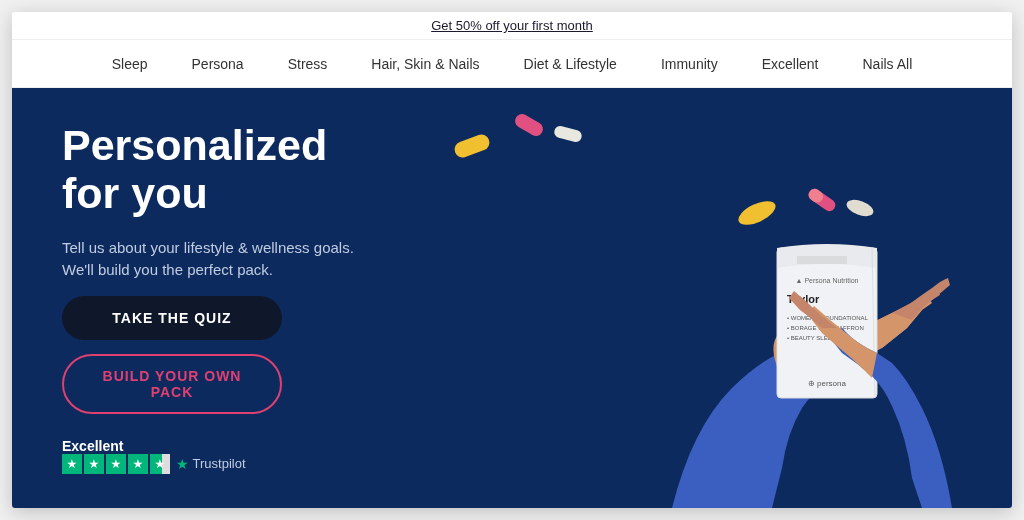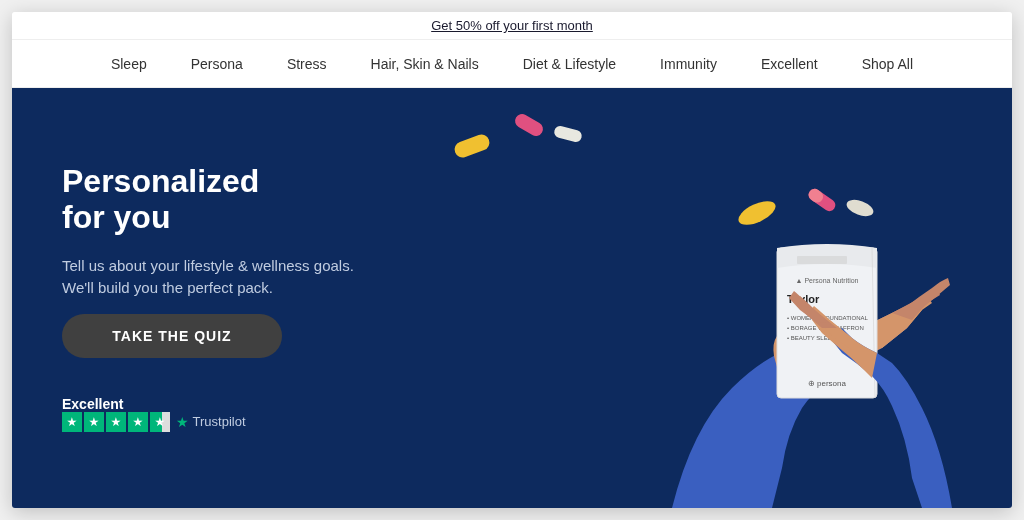--- a/index.html
+++ b/index.html
@@ -67,34 +67,34 @@
     }
     .hero-content {
       padding: 40px 50px;
       display: flex;
       flex-direction: column;
       justify-content: center;
       max-width: 420px;
       z-index: 2;
     }
     .hero-title {
-      font-size: 32px;
+      font-size: 43px;
       font-weight: 800;
       color: #ffffff;
       line-height: 1.1;
       margin-bottom: 20px;
     }
     .hero-subtitle {
       font-size: 15px;
       color: #c0cce0;
       line-height: 1.5;
       margin-bottom: 14px;
     }
     .btn-quiz {
-      background: #404040;
+      background: #0f172a;
       color: #fff;
       border: none;
       border-radius: 50px;
       padding: 14px 36px;
       font-size: 14px;
       font-weight: 700;
       letter-spacing: 1px;
       cursor: pointer;
       margin-bottom: 14px;
       width: 220px;
@@ -220,31 +220,32 @@
   </div>
 
   <nav class="nav-bar">
     <a href="#">Sleep</a>
     <a href="#">Persona</a>
     <a href="#">Stress</a>
     <a href="#">Hair, Skin &amp; Nails</a>
     <a href="#">Diet &amp; Lifestyle</a>
     <a href="#">Immunity</a>
     <a href="#">Excellent</a>
-    <a href="#">Shop All</a>
+    <a href="#">Nails All</a>
   </nav>
 
   <section class="hero">
     <div class="hero-content">
       <h1 class="hero-title">Personalized<br>for you</h1>
       <p class="hero-subtitle">
         <span>Tell us about your lifestyle &amp; wellness goals.</span><br>
         <span>We'll build you the perfect pack.</span>
       </p>
       <button class="btn-quiz">TAKE THE QUIZ</button>
+      <button class="btn-build">BUILD YOUR OWN PACK</button>
       <div class="trustpilot-section">
         <span class="trustpilot-label">Excellent</span>
         <div class="trustpilot-row">
           <div class="stars">
             <div class="star">★</div>
             <div class="star">★</div>
             <div class="star">★</div>
             <div class="star">★</div>
             <div class="star star-half">★</div>
           </div>

